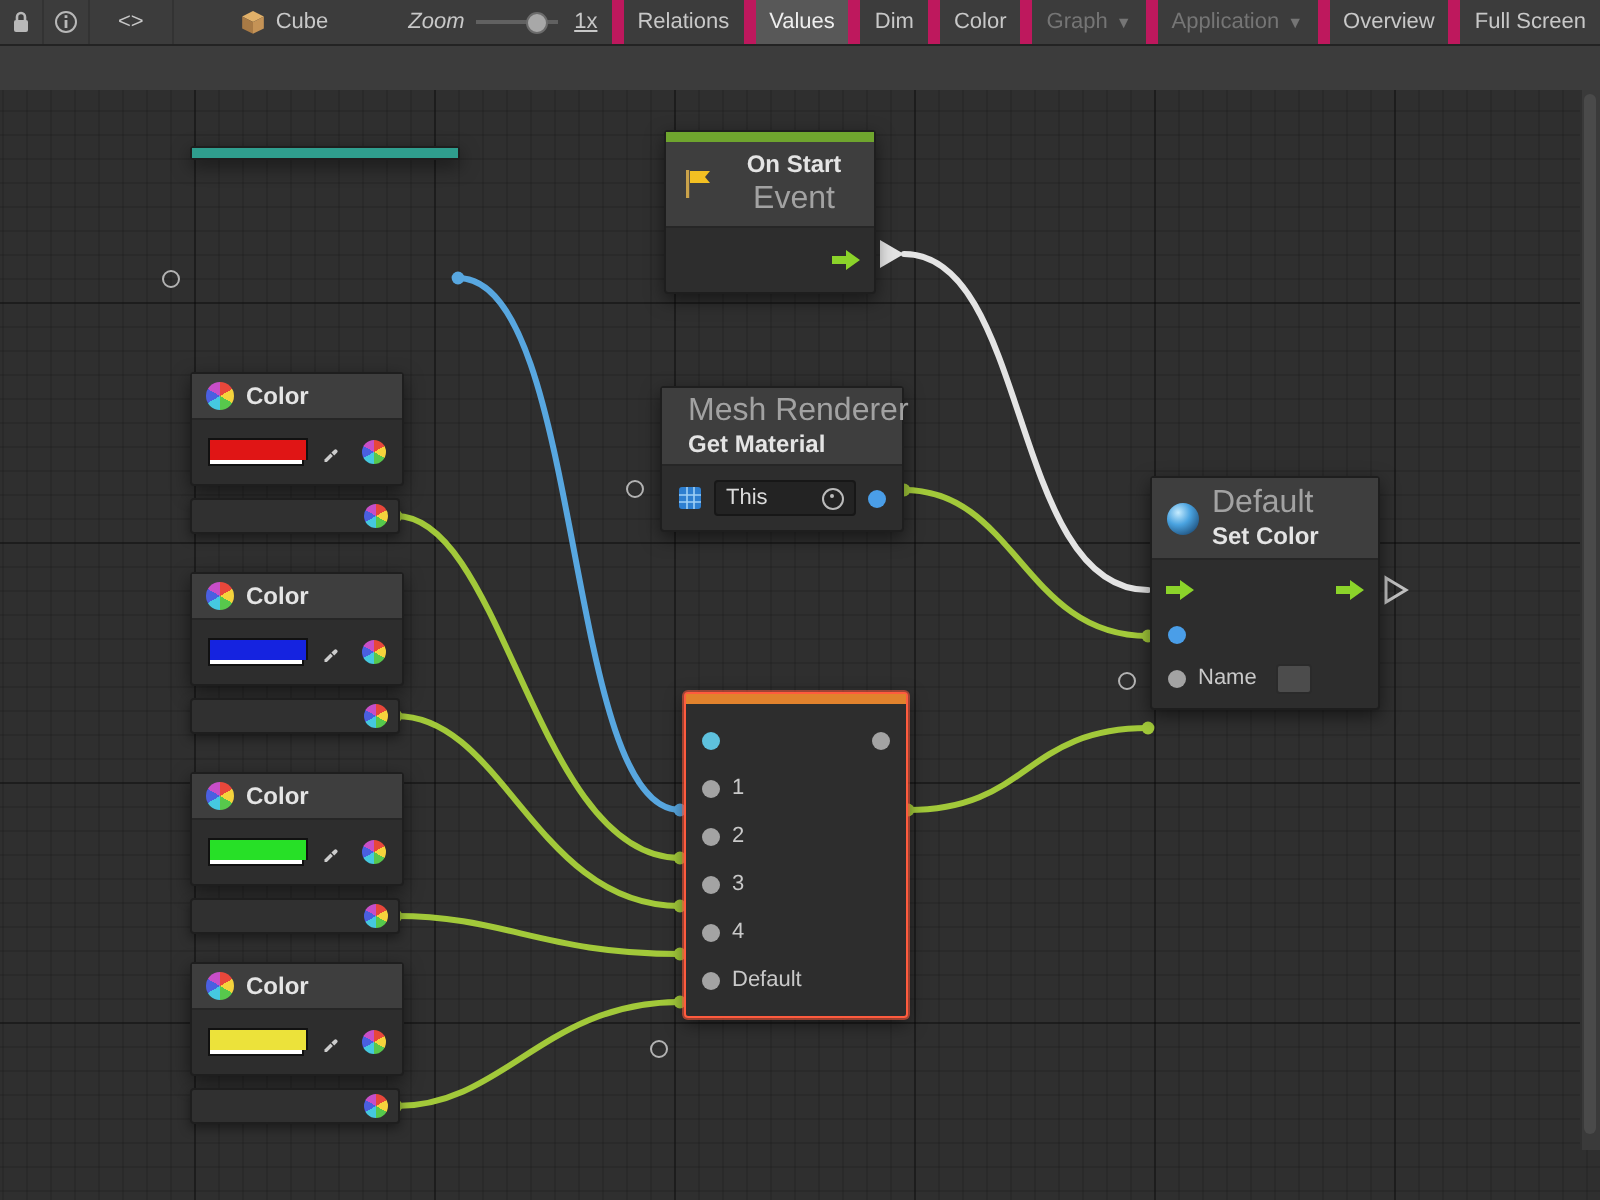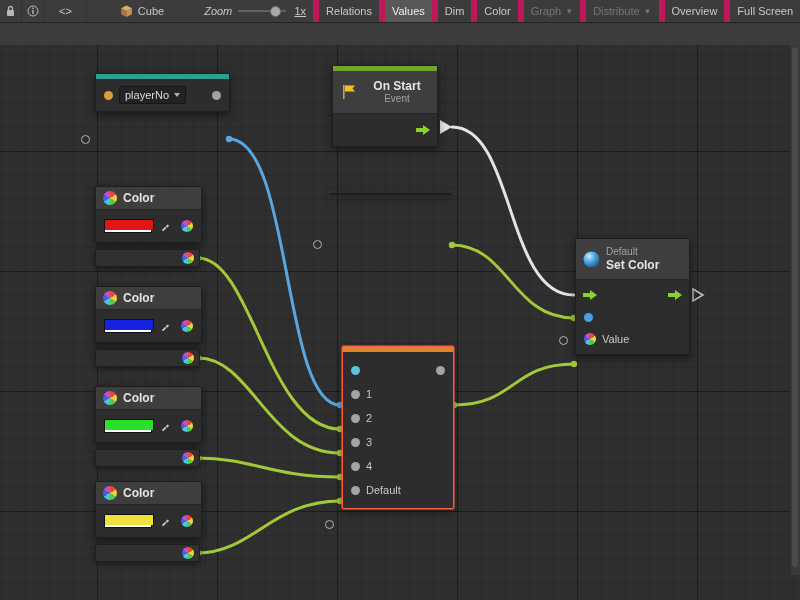--- a/index.html
+++ b/index.html
@@ -43,21 +43,21 @@
 
   
   .node{position:absolute;background:#2d2d2d;border:1px solid #1e1e1e;border-radius:2px;
         box-shadow:0 3px 9px rgba(0,0,0,.5);}
   .node.selected{border:1px solid #ff5b3e;box-shadow:0 0 0 1px rgba(255,91,62,.55),0 3px 9px rgba(0,0,0,.5);}
   .strip{height:5px;}
   .nhead{background:#3e3e3e;display:flex;align-items:center;gap:6px;padding:4px 7px;border-bottom:1px solid #262626;}
   .nhead.col{flex-direction:column;align-items:stretch;gap:2px;}
   .hrow{display:flex;align-items:center;gap:6px;}
   .ntitle{color:#e4e4e4;font-weight:bold;font-size:12px;white-space:nowrap;}
-  .nsup,.nsub{color:#a2a2a2;font-size:10px;white-space:nowrap;}
+  .nsup,.nsub{color:#a2a2a2;font-size:16px;white-space:nowrap;}
   .titles{display:flex;flex-direction:column;line-height:1.2;}
   .nbody{padding:4px 0;}
   .prow{display:flex;align-items:center;gap:6px;padding:0 8px;height:22px;position:relative;color:#c9c9c9;font-size:11px;}
   .prow.tall{height:24px;}
   .spacer{flex:1;}
   .port{width:9px;height:9px;border-radius:50%;flex:0 0 auto;}
   .p-gray{background:#a3a3a3;} .p-orange{background:#e09b3d;} .p-blue{background:#4a9ee8;} .p-cyan{background:#5ec1dd;}
   .wheel{width:12px;height:12px;border-radius:50%;flex:0 0 auto;
     background:conic-gradient(#e8473b 0 60deg,#f5d33c 60deg 120deg,#57c84c 120deg 180deg,#45c8e0 180deg 240deg,#4a5fe0 240deg 300deg,#c84ec8 300deg 360deg);}
   .wheel.big{width:14px;height:14px;}
@@ -132,21 +132,21 @@
           <span>Dim</span>
         </div>
       <div class="tbtn">
           <span>Color</span>
         </div>
       <div class="tbtn disabled">
         <span>Graph</span>
           <span class="caret-d">▼</span>
       </div>
       <div class="tbtn disabled">
-        <span>Distribute</span>
+        <span>Application</span>
           <span class="caret-d">▼</span>
       </div>
       <div class="tbtn">
           <span>Overview</span>
         </div>
       <div class="tbtn">
           <span>Full Screen</span>
         </div>
     </div>
   </div>
@@ -183,31 +183,20 @@
 
       <path class="wire wire-val" d="M454 360 C515 360 512 319 574 319"></path>
       <circle class="dot-val" cx="454" cy="360" r="3.2"></circle>
       <circle class="dot-val" cx="574" cy="319" r="3.2"></circle>
 
       <polygon class="flow-head-open" points="693,244 703,250 693,256"></polygon>
     </svg>
 
     <div class="node" style="left:95px;top:28px;width:133px;">
       <div class="strip" style="background:#2f9e8e;"></div>
-      <div class="nbody">
-        <div class="prow tall">
-          <span class="port p-orange"></span>
-          <span class="field">
-            <span>playerNo</span>
-            <span class="caret"></span>
-          </span>
-          <span class="spacer"></span>
-          <span class="port p-gray"></span>
-        </div>
-      </div>
     </div>
 
     <div class="node" style="left:332px;top:20px;width:104px;">
       <div class="strip" style="background:#6fa52e;"></div>
       <div class="nhead" style="height:34px;">
         <svg width="18" height="18" viewBox="0 0 18 18">
           <rect x="3" y="2" width="1.6" height="14" fill="#caa24a"></rect>
           <path d="M5 2.5h10l-2.5 3L15 8.5H5z" fill="#f3c022"></path>
         </svg>
         <div class="titles" style="align-items:center;flex:1;justify-content:center;">
@@ -315,20 +304,44 @@
         <span class="spacer"></span>
             <span class="wheel"></span>
       </div>
         </div>
     </div>
     <div class="cbar" style="left:95px;top:499px;">
       <span class="wheel"></span>
     </div>
 
     <div class="node" style="left:330px;top:148px;width:120px;">
+      <div class="nhead" style="height:30px;">
+        <svg width="16" height="16" viewBox="0 0 16 16">
+          <rect x="1" y="1" width="14" height="14" rx="2" fill="#2e7fd0"></rect>
+          <path d="M1 6h14M1 11h14M6 1v14M11 1v14" stroke="#9fd0f5" stroke-width="1"></path>
+        </svg>
+        <div class="titles">
+          <span class="nsup">Mesh Renderer</span>
+          <span class="ntitle">Get Material</span>
+        </div>
+      </div>
+      <div class="nbody">
+        <div class="prow tall">
+          <svg width="12" height="12" viewBox="0 0 12 12">
+            <rect x="0.5" y="0.5" width="11" height="11" rx="1.5" fill="#2e7fd0"></rect>
+            <path d="M0.5 4.5h11M0.5 8h11M4.5 0.5v11M8 0.5v11" stroke="#9fd0f5" stroke-width="0.8"></path>
+          </svg>
+          <span class="field" style="flex:1;">
+            <span>This</span>
+            <span class="spacer"></span>
+            <span class="target-icon"></span>
+          </span>
+          <span class="port p-blue"></span>
+        </div>
+      </div>
     </div>
 
     <div class="node selected" style="left:342px;top:301px;width:110px;">
       <div class="strip" style="background:#e1822d;"></div>
       <div class="nbody" style="padding:6px 0;">
         <div class="prow tall">
           <span class="port p-cyan"></span>
           <span class="spacer"></span>
           <span class="port p-gray"></span>
         </div>
@@ -379,22 +392,23 @@
           </svg>
           <span class="spacer"></span>
           <svg class="execR" width="16" height="12" viewBox="0 0 16 12">
             <path d="M1 4h7V1l7 5-7 5V8H1z" fill="#8bd32a"></path>
           </svg>
         </div>
         <div class="prow">
           <span class="port p-blue"></span>
         </div>
         <div class="prow">
-          <span class="wheel"></span>
-          <span>Value</span>
+          <span class="port p-gray"></span>
+          <span>Name</span>
+          <span class="namebox"></span>
         </div>
       </div>
     </div>
 
     <div class="ring" style="left:81px;top:90px;"></div>
     <div class="ring" style="left:313px;top:195px;"></div>
     <div class="ring" style="left:325px;top:475px;"></div>
     <div class="ring" style="left:559px;top:291px;"></div>
 
     <div class="vscroll">

